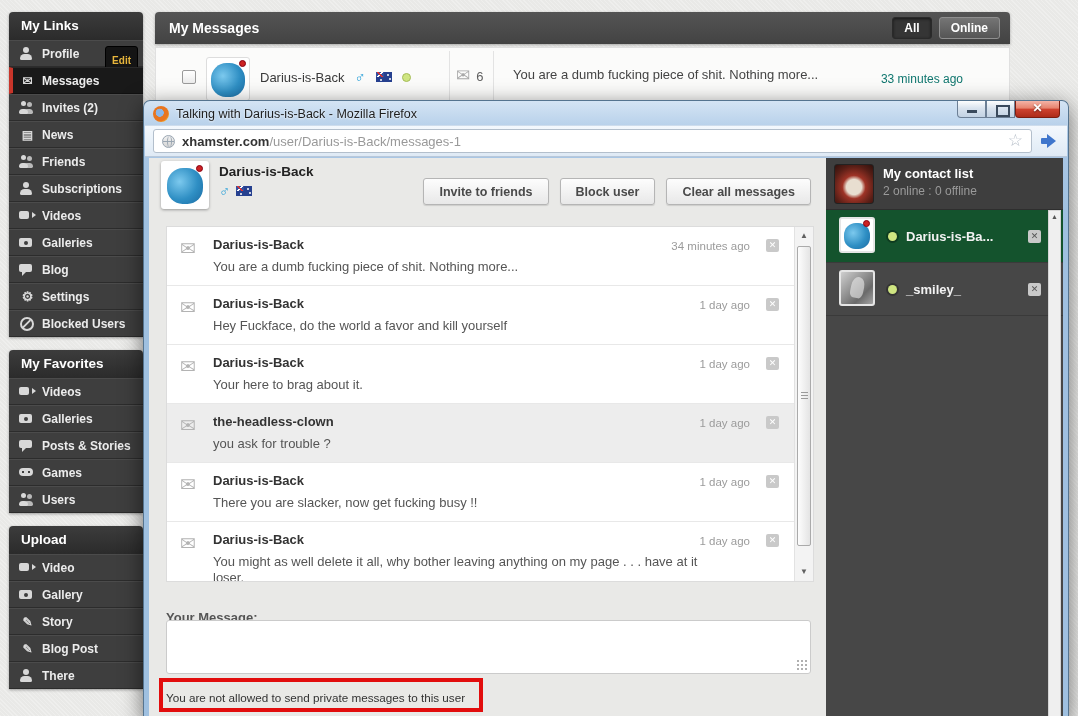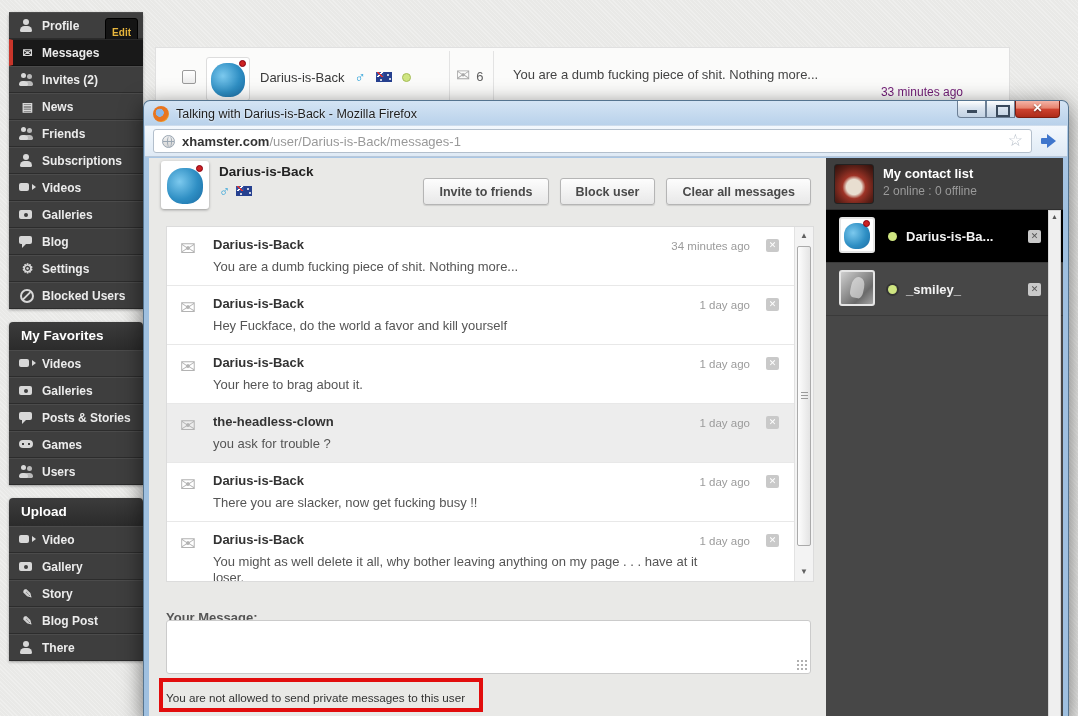--- a/index.html
+++ b/index.html
@@ -64,21 +64,21 @@
   .flag-au::before { content:""; position:absolute; left:0; top:0; width:8px; height:5px;
     background:linear-gradient(45deg, transparent 42%, #d33 42% 58%, transparent 58%),
                linear-gradient(135deg, transparent 42%, #fff 42% 58%, transparent 58%), #35509e; }
   .flag-au::after { content:""; position:absolute; right:3px; top:2px; width:2px; height:2px; border-radius:50%;
     background:#fff; box-shadow:2px 4px 0 #fff,-7px 5px 0 #fff; }
   .dot-online { width:9px; height:9px; border-radius:50%; background:#cfe581; border:1px solid #a6bd59; display:inline-block; }
   .mm-sep { position:absolute; top:3px; bottom:3px; width:1px; background:#e3e3e3; }
   .mm-env { position:absolute; left:300px; top:17px; color:#5f5f5f; font-size:13px; }
   .mm-env .env-glyph::before { content:"\2709"; color:#a9a9a9; font-size:17px; margin-right:6px; }
   .mm-preview { position:absolute; left:357px; top:19px; font-size:13px; color:#444; }
-  .mm-time { position:absolute; right:46px; top:37px; font-size:12px; color:#701a75; }
+  .mm-time { position:absolute; right:46px; top:24px; font-size:12px; color:#0f766e; }
 
   
   .popup { position:absolute; left:143px; top:100px; width:926px; height:620px; z-index:10;
     background:linear-gradient(180deg,#d4e4f4,#abc8e6 36px,#9fc0e0 120px,#9fc0e0);
     border:1px solid #55748f; border-bottom:none; border-radius:7px 7px 0 0;
     box-shadow:0 5px 22px rgba(0,0,0,.55); }
   .titlebar { height:24px; display:flex; align-items:center; padding:2px 8px 0 9px; position:relative; }
   .ff-icon { width:16px; height:16px; border-radius:50%; margin-right:7px;
     background:radial-gradient(circle at 42% 42%, #8ab6e8 0 29%, #e8751f 33% 62%, #f5a623 75%, #d9631a); }
   .win-title { font-size:12.5px; color:#1d1d1d; text-shadow:0 1px 2px rgba(255,255,255,.8); }
@@ -161,21 +161,21 @@
   .warn-text { font-size:11.7px; color:#333; white-space:nowrap; }
 
   
   .contacts { flex:1; background:#474747; position:relative; }
   .ct-header { height:52px; background:#3e3e3e; border-bottom:1px solid #2e2e2e; position:relative; }
   .ct-avatar { position:absolute; left:8px; top:6px; width:40px; height:40px; border-radius:3px; border:1px solid #222; }
   .av-clown { background:radial-gradient(circle at 50% 58%, #e8ded0 0 26%, #9e3326 40%, #571e16 72%, #2e110d); }
   .ct-title { position:absolute; left:57px; top:8px; color:#fff; font-size:13px; font-weight:bold; }
   .ct-status { position:absolute; left:57px; top:26px; color:#9a9a9a; font-size:12px; }
   .ct-row { height:53px; position:relative; border-bottom:1px solid #3a3a3a; background:#474747; cursor:pointer; }
-  .ct-row.active { background:#000000; }
+  .ct-row.active { background:#14532d; }
   .ct-row-avatar { position:absolute; left:13px; top:7px; width:36px; height:36px; background:#fff;
     border:2px solid #e6e6e6; border-radius:3px; }
   .av-smiley { background:linear-gradient(135deg,#cfcfcf 0%,#8f8f8f 45%,#6a6a6a 70%,#a5a5a5); }
   .av-smiley::before { content:""; position:absolute; left:30%; top:15%; width:40%; height:65%;
     background:rgba(235,235,235,.6); border-radius:45% 45% 30% 30%; transform:rotate(12deg); }
   .ct-dot { position:absolute; left:62px; top:22px; width:9px; height:9px; border-radius:50%;
     background:#cfe581; box-shadow:0 0 0 2px rgba(0,0,0,.28); }
   .ct-name { position:absolute; left:80px; top:19px; color:#f2f2f2; font-size:13px; font-weight:bold; }
   .ct-x { position:absolute; right:22px; top:20px; width:13px; height:13px; background:#c9c9c9; border-radius:2px;
     color:#555; font-size:9px; line-height:13px; text-align:center; cursor:pointer; }
@@ -183,20 +183,21 @@
   .ct-scroll { position:absolute; right:2px; top:52px; bottom:0; width:13px; background:#efefef; border:1px solid #d5d5d5; }
   .ct-scroll::before { content:"\25B2"; position:absolute; top:2px; left:0; right:0; text-align:center; font-size:7px; color:#555; }
 </style>
 </head>
 <body>
 
 <div class="stage">
 
   <aside class="sidebar" id="sidebar">
   <section class="sb-section">
+    <h3 class="sb-header">My Links</h3>
     <div>
   <div class="sb-item">
     <span class="sb-ic ci ci-person"></span>
     <span>Profile</span>
     <span class="sb-badge">Edit</span>
   </div>
 
   <div class="sb-item selected">
     <span class="sb-ic gi-envelope"></span>
     <span>Messages</span>
@@ -323,20 +324,27 @@
 
   <div class="sb-item">
     <span class="sb-ic ci ci-person"></span>
     <span>There</span>
 
   </div>
 </div>
   </section>
 </aside>
 
+  <div class="mm-bar">
+    <span class="mm-title">My Messages</span>
+    <div class="mm-filters">
+      <span class="mm-btn all">All</span>
+      <span class="mm-btn online">Online</span>
+    </div>
+  </div>
 
   <div class="mm-list">
     <div class="mm-left">
       <span class="checkbox"></span>
       <span class="mm-avatar av-darius"></span>
       <span class="mm-name">Darius-is-Back</span>
       <span class="male-icon"></span>
       <span class="flag-au"></span>
       <span class="dot-online"></span>
     </div>

